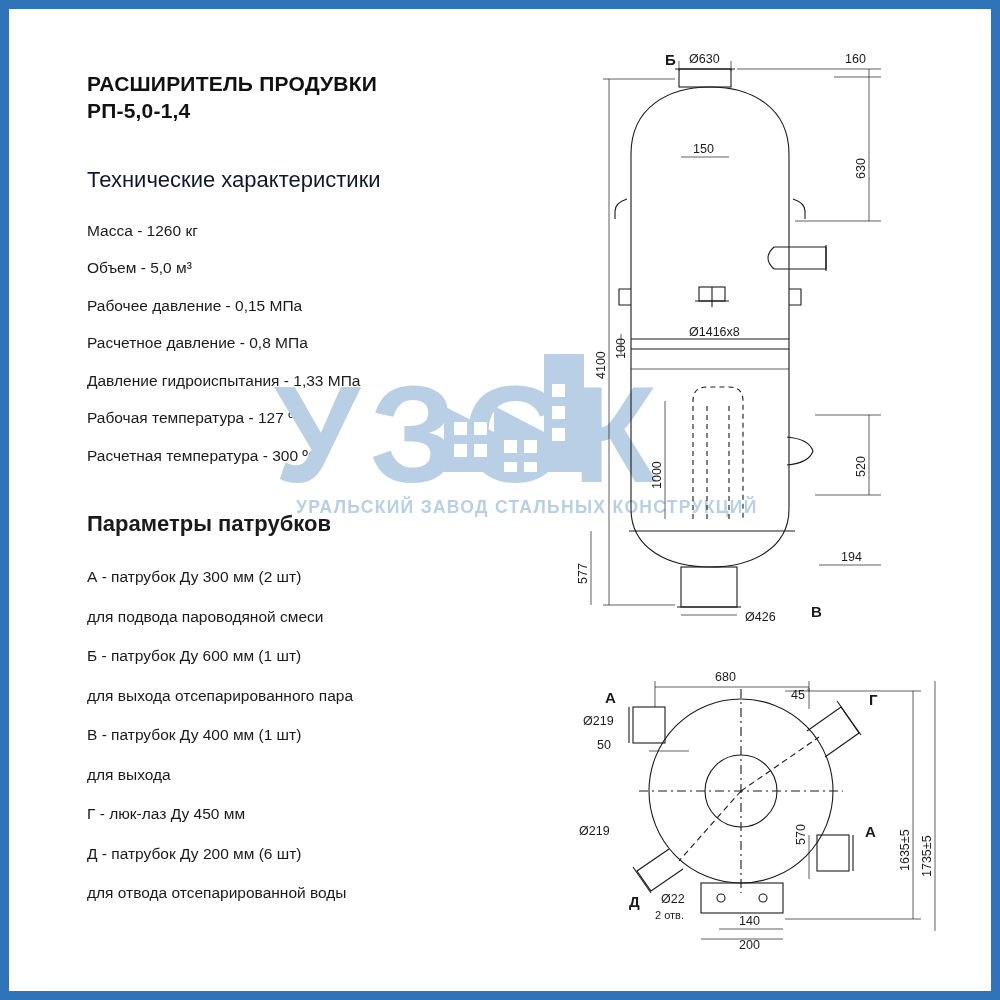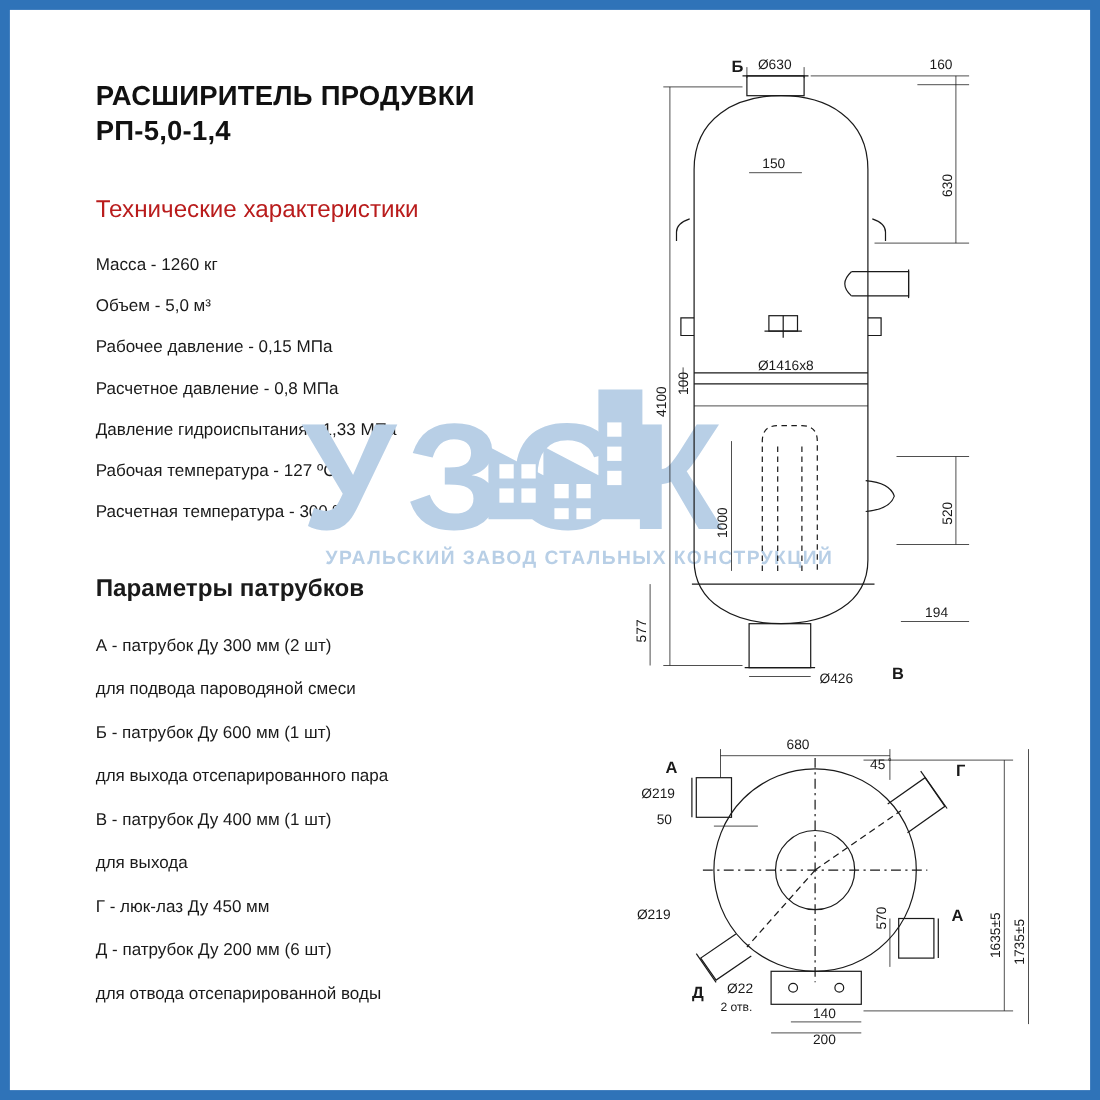--- a/index.html
+++ b/index.html
@@ -20,33 +20,33 @@
   }
 
   
   .left-col {
     position: absolute;
     left: 78px;
     top: 62px;
     width: 470px;
   }
   .title {
-    font-size: 25px;
+    font-size: 21px;
     font-weight: bold;
     line-height: 1.28;
     letter-spacing: 0.2px;
     margin: 0 0 0 0;
     color: #111;
   }
   .title .l2 { display: block; }
   .section-head {
     font-size: 22px;
     font-weight: normal;
     margin: 42px 0 0 0;
-    color: #b91c1c;
+    color: #0f172a;
   }
   .spec-list {
     margin: 30px 0 0 0;
     padding: 0;
     list-style: none;
   }
   .spec-list li {
     font-size: 15.5px;
     line-height: 1.0;
     margin-bottom: 22px;

